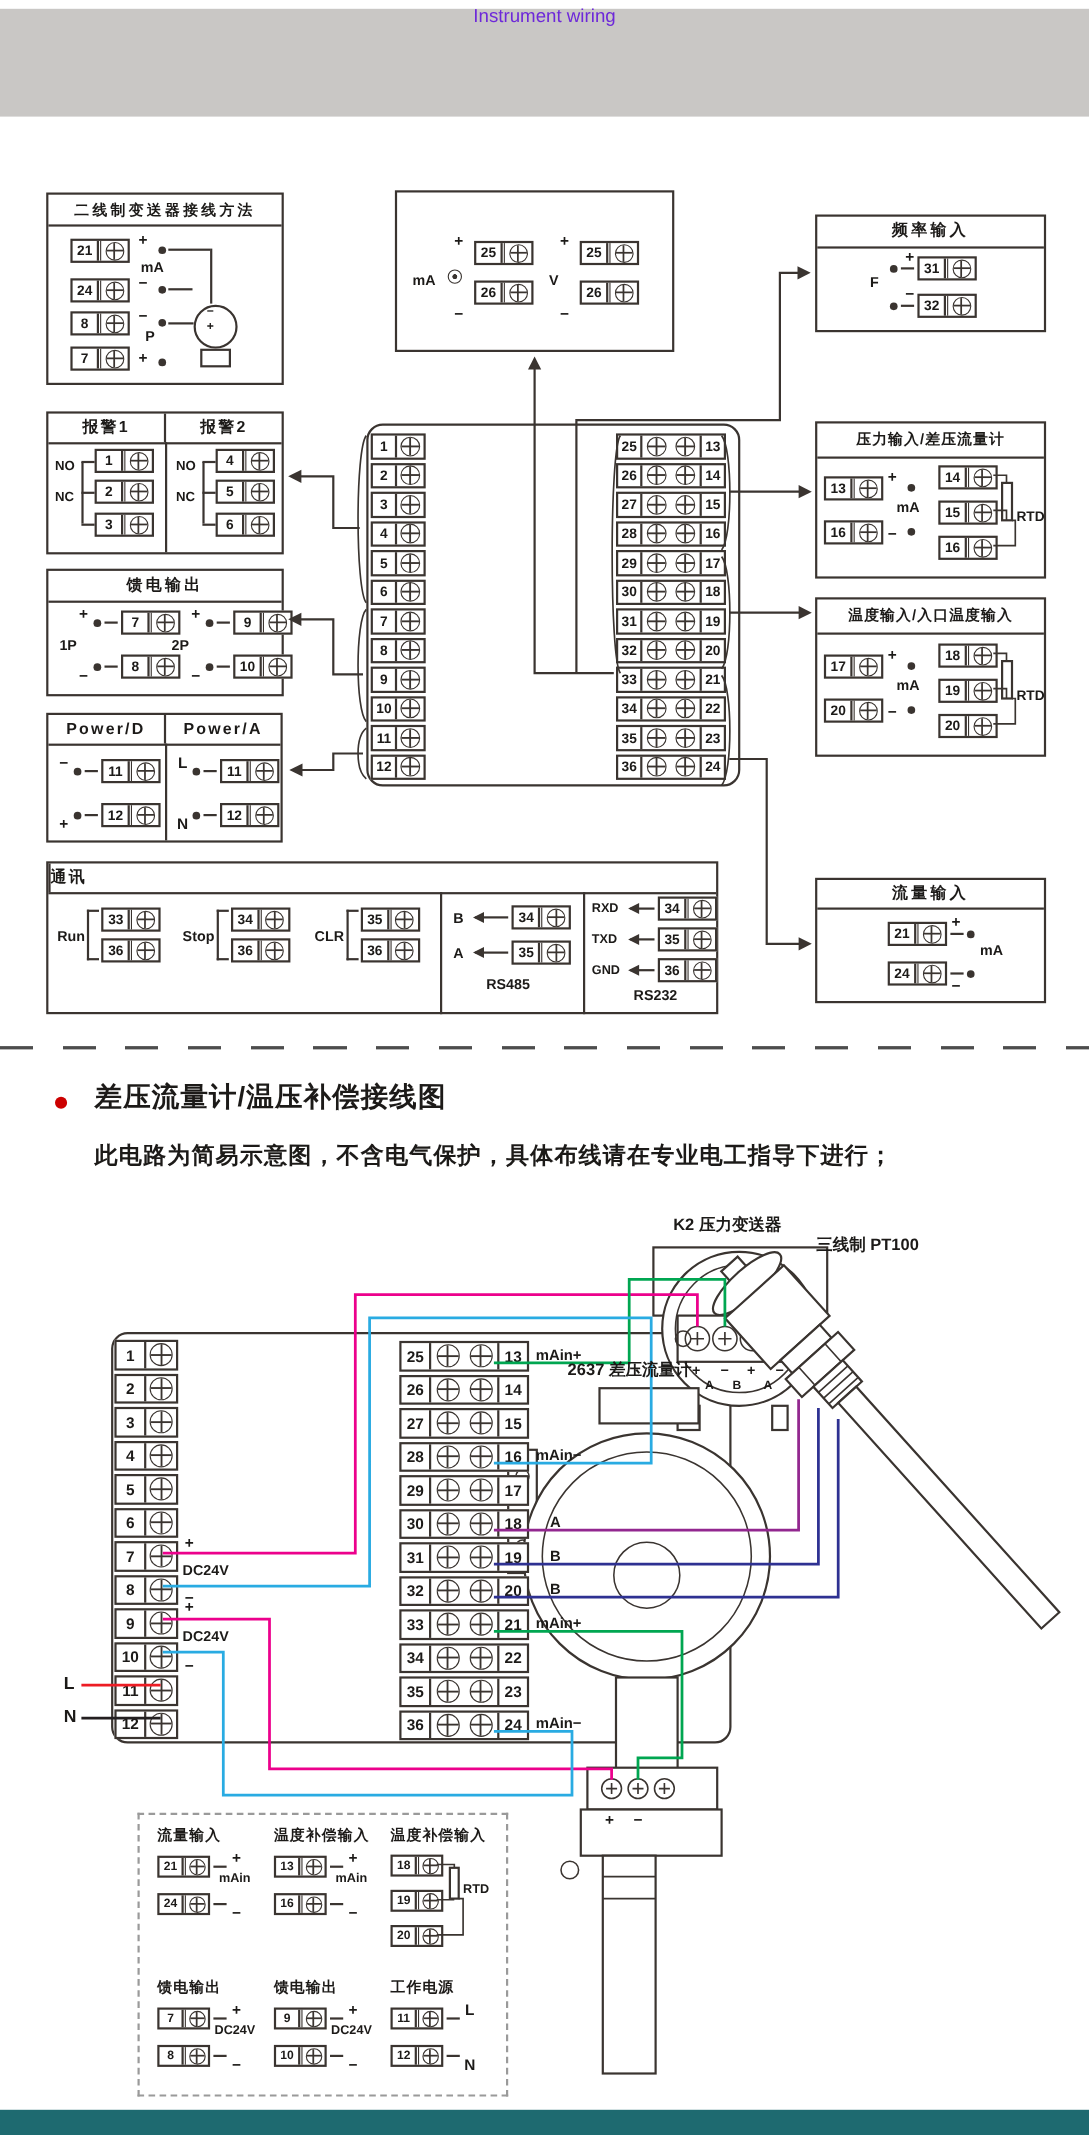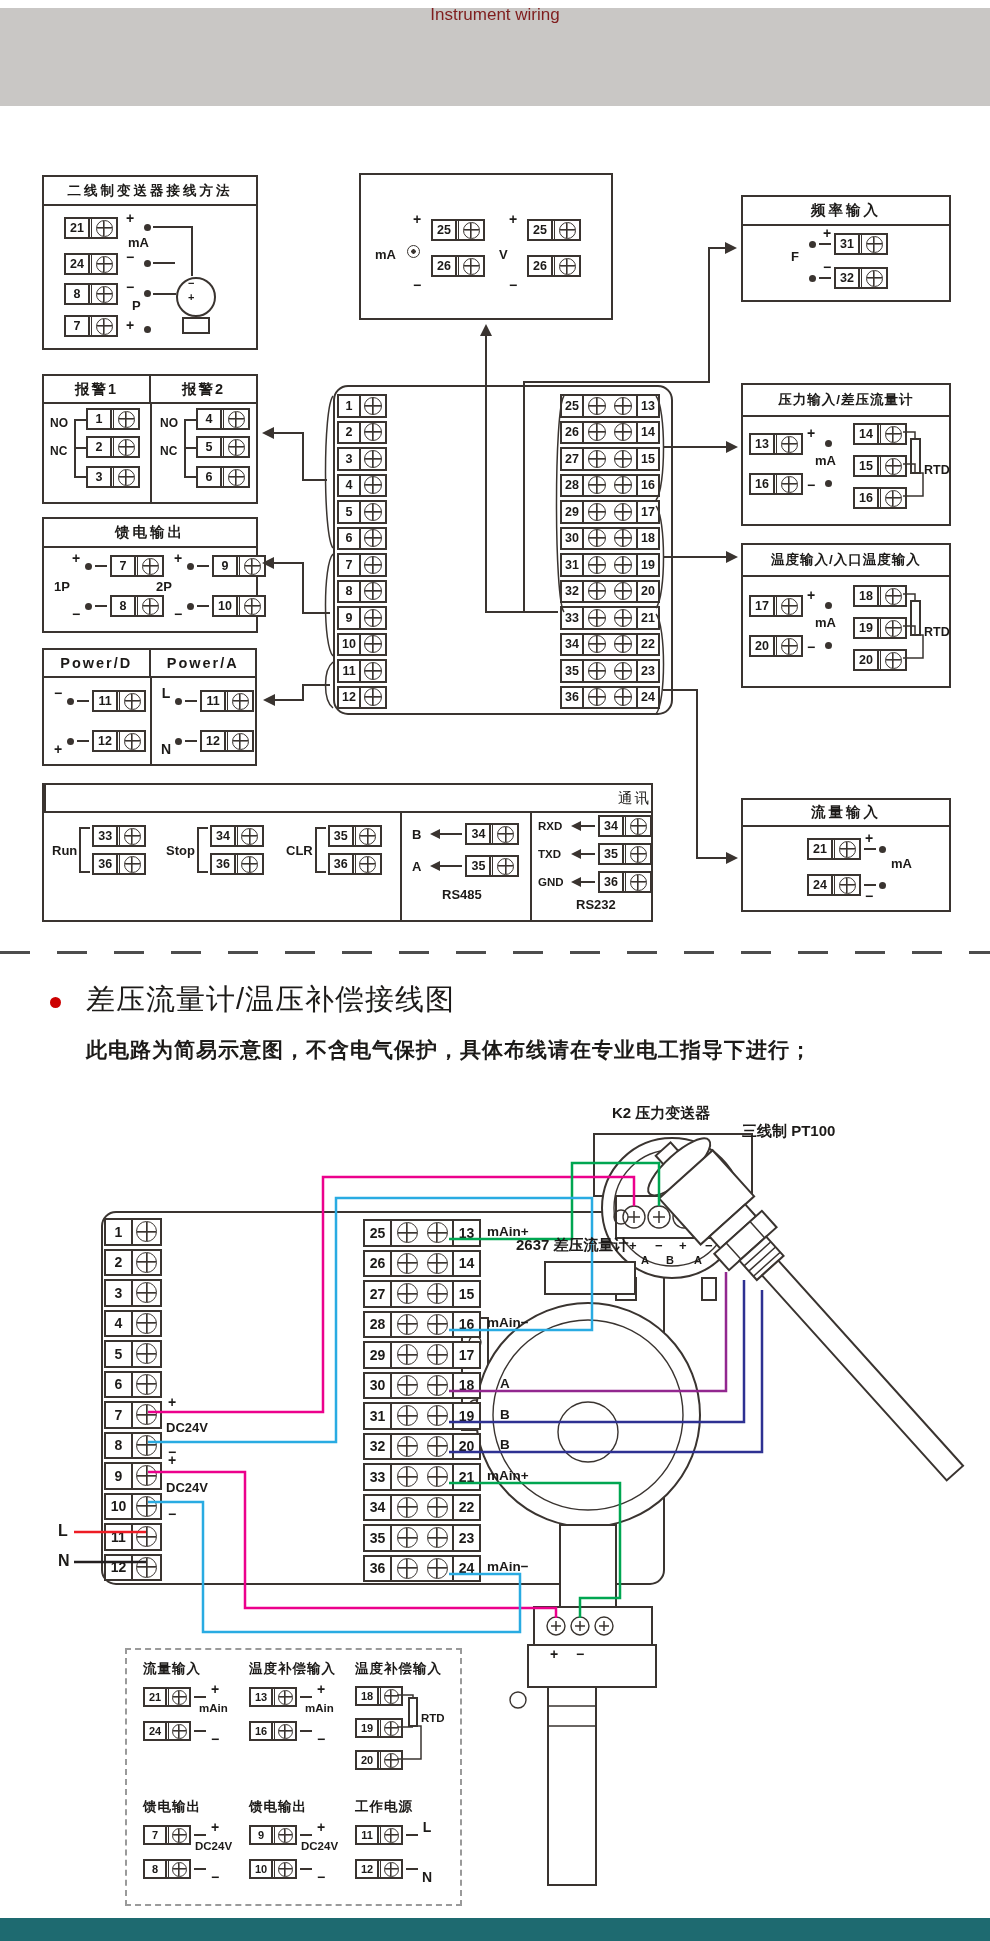--- a/index.html
+++ b/index.html
@@ -1,20 +1,20 @@
 <!DOCTYPE html>
 <html style="--c-line: #3a3430; --c-text: #1c1a18; --c-magenta: #ec008c; --c-cyan: #29abe2; --c-green: #00a651; --c-navy: #2e3192; --c-purple: #92278f; --c-red: #ed1c24; --c-black_wire: #231f20; --c-footer: #1e6a70; --c-header_bg: #c9c7c5; --c-accent_red: #cc0000; --c-dash: #4d4d4d;"><head>
 <meta charset="utf-8">
 <style>
   html,body{margin:0;padding:0}
   body{font-family:"Liberation Sans","DejaVu Sans",sans-serif;color:#1c1a18;background:#fff}
   #stage{position:relative;width:990px;height:1941px;background:#fff;overflow:hidden}
   .header{position:absolute;left:0;top:8px;width:990px;height:98px;background:var(--c-header_bg);text-align:center;z-index:1}
   .header .h1{margin-top:8px;font-size:45px;font-weight:bold;letter-spacing:9px;color:#0c0c0c}
-  .header .sub{font-size:17px;margin-top:-3px;color:#7f1d1d}
+  .header .sub{font-size:17px;margin-top:-3px;color:#6d28d9}
 
   .box{position:absolute;border:2px solid var(--c-line);background:#fff;z-index:1;box-sizing:border-box}
   .btitle{height:27px;line-height:27px;text-align:center;font-size:14.5px;font-weight:600;letter-spacing:3px;border-bottom:2px solid var(--c-line);white-space:nowrap}
   .grid2head{position:absolute;left:0;top:0;right:0;height:26px;display:flex;border-bottom:2px solid var(--c-line)}
   .grid2head>div{flex:1;text-align:center;line-height:26px;font-weight:600;font-size:14.5px;letter-spacing:2px}
   .grid2head>div+div{border-left:2px solid var(--c-line)}
   .colsplit{position:absolute;left:50%;top:26px;bottom:0;width:2px;background:var(--c-line)}
 
   .term{position:absolute;display:inline-flex;align-items:stretch;border:2px solid var(--c-line);background:#fff;height:22px;box-sizing:border-box}
   .tnum{display:flex;align-items:center;justify-content:center;min-width:20px;padding:0 1px;font-size:12.5px;font-weight:bold;border-right:2px solid var(--c-line)}
@@ -54,21 +54,21 @@
   .sscrew{display:flex;align-items:center;justify-content:center;flex:1}
   .sscrew::before{content:"";border:1.7px solid var(--c-line);border-radius:50%;
     background-image:linear-gradient(var(--c-line),var(--c-line)),linear-gradient(var(--c-line),var(--c-line));
     background-size:100% 1.7px,1.7px 100%;background-position:center;background-repeat:no-repeat}
   .strip-sm .sscrew::before{width:16px;height:16px}
   .strip-lg .sscrew::before{width:19px;height:19px}
 
   .sep{position:absolute;left:0;top:951px;width:990px;height:3px;z-index:1;
        background:repeating-linear-gradient(90deg,var(--c-dash) 0 30px,transparent 30px 57px)}
   .bullet{position:absolute;left:50px;top:997px;width:11px;height:11px;border-radius:50%;background:var(--c-accent_red);z-index:1}
-  .sectitle{position:absolute;left:86px;top:980px;font-size:29px;font-weight:normal;letter-spacing:1px;z-index:1}
+  .sectitle{position:absolute;left:86px;top:980px;font-size:25px;font-weight:bold;letter-spacing:1px;z-index:1}
   .secnote{position:absolute;left:86px;top:1036px;font-size:21px;font-weight:bold;letter-spacing:1px;z-index:1}
   .devlabel{position:absolute;font-size:15px;font-weight:bold;z-index:4;white-space:nowrap}
 
   .minibox{position:absolute;left:125px;top:1648px;width:337px;height:258px;border:2.5px dashed #9a9a9a;z-index:1;box-sizing:border-box}
   .mini{position:absolute}
   .mtitle{font-size:13.5px;font-weight:bold;letter-spacing:1px;white-space:nowrap}
   .mini .term{height:20px}
   .mini .tnum{min-width:18px;font-size:11px}
   .mini .tscrew{width:20px}
   .mini .tscrew::before{width:13px;height:13px}
@@ -315,21 +315,21 @@
         <span class="lead"></span>
       <span class="term">
           <span class="tnum">12</span>
           <span class="tscrew"></span>
         </span>
     </div>
   </div>
 
   <div class="box" style="left:42px;top:783px;width:611px;height:139px">
     <div style="position:absolute;left:0;top:0;right:0;height:26px;display:flex;border-bottom:2px solid var(--c-line)">
-      <div style="flex:1;text-align:right;line-height:26px;font-weight:400;font-size:14.5px;letter-spacing:2px;border-left:2px solid var(--c-line)">通讯</div>
+      <div style="flex:1;text-align:left;line-height:26px;font-weight:700;font-size:14.5px;letter-spacing:2px;border-left:2px solid var(--c-line)">通讯</div>
     </div>
     <div class="vl" style="left:356px;top:26px;height:111px"></div>
     <div class="vl" style="left:486px;top:26px;height:111px"></div>
 
     <div style="position:absolute;left:8px;top:40px;display:flex;align-items:center;gap:2px">
       <span class="rslab">Run</span>
         <span class="rbr"></span>
       <span style="display:flex;flex-direction:column;gap:6px">
         <span class="term" style="position:static">
             <span class="tnum">33</span>

